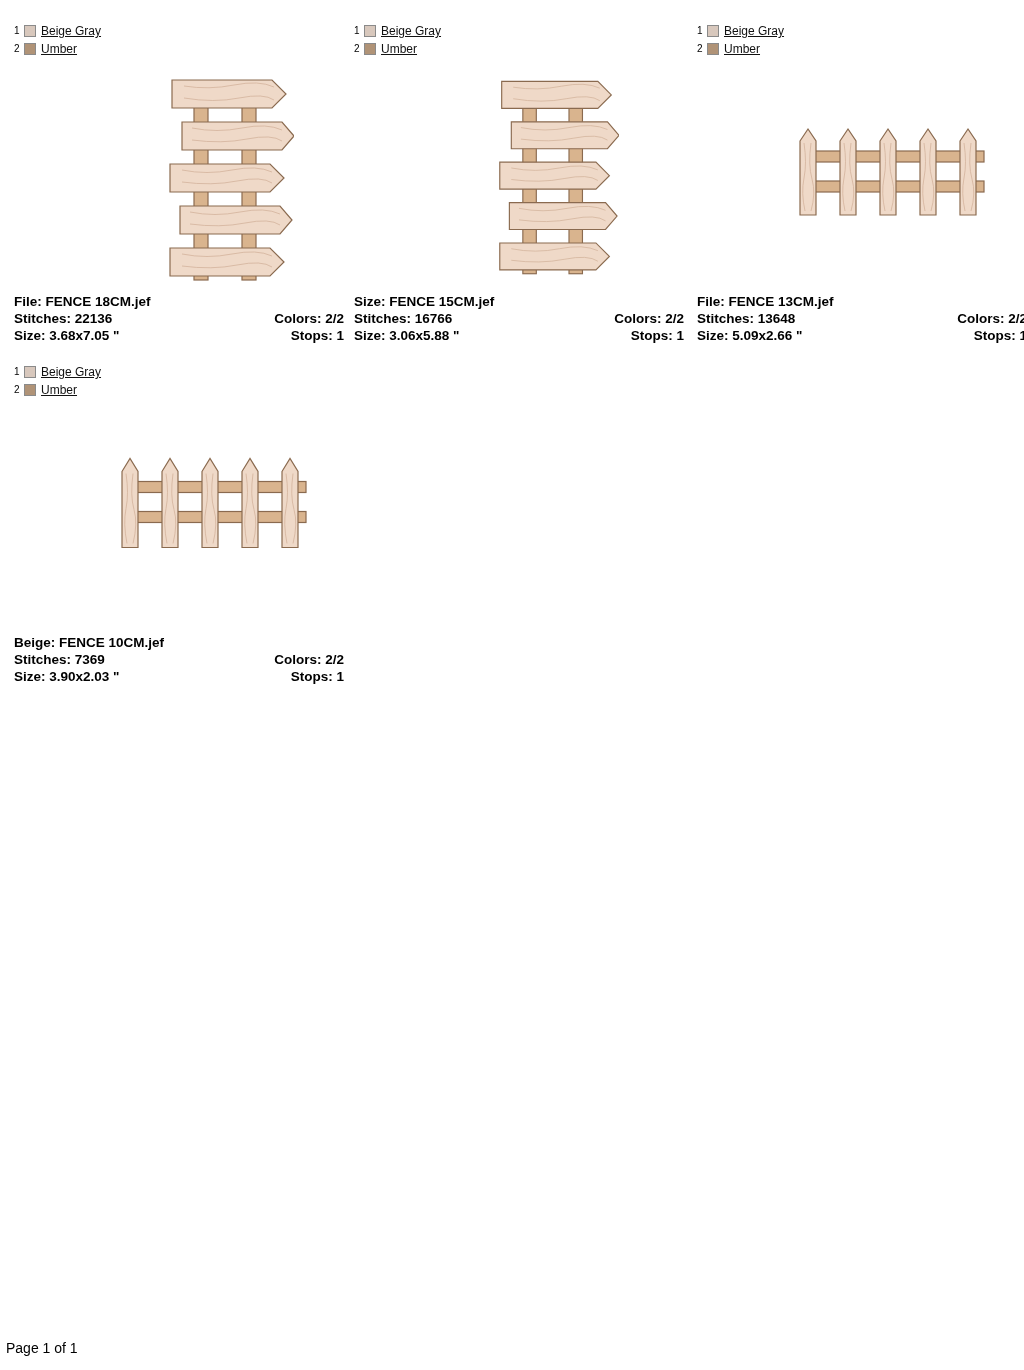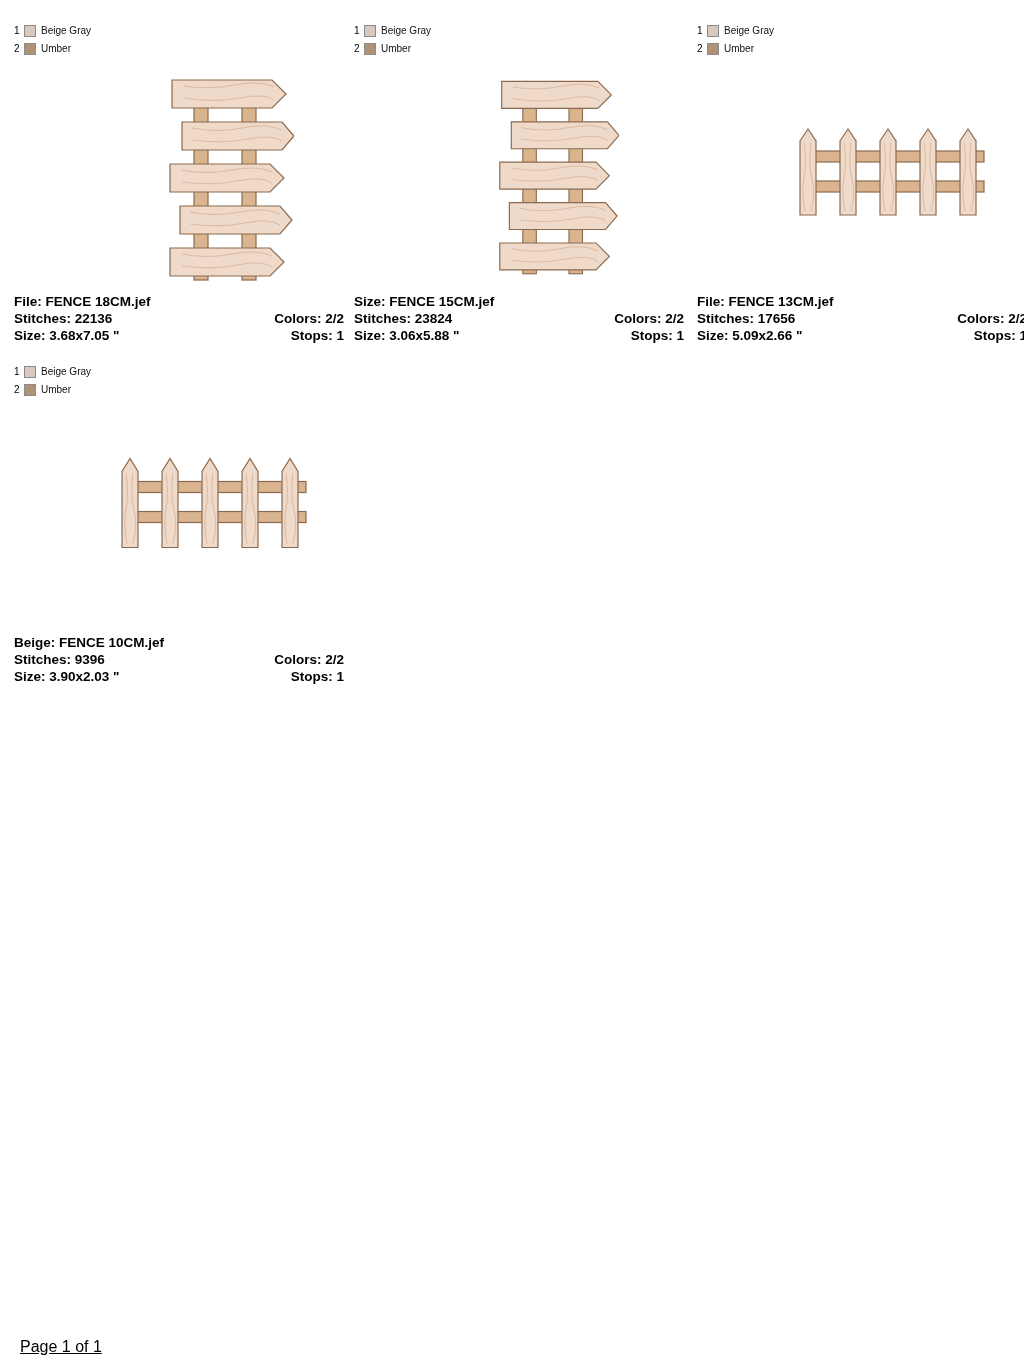--- a/index.html
+++ b/index.html
@@ -51,24 +51,25 @@
     color: #000;
   }
   .swatch {
     width: 12px;
     height: 12px;
     border: 1px solid #8a8a8a;
     margin-right: 5px;
     box-sizing: border-box;
   }
   .legend-label {
-    font-size: 10px;
+    font-size: 12px;
     line-height: 8px;
     color: #111;
     white-space: nowrap;
+    text-decoration: underline;
   }
 
   
   .art {
     position: relative;
     height: 225px;
   }
   .art svg { position: absolute; }
 
   .art.a0 svg { left: 150px;  top: 10px; }
@@ -89,25 +90,24 @@
   .info .rowline {
     display: flex;
     justify-content: space-between;
     gap: 28px;
   }
   .info .right { text-align: center; }
   .info .file { margin-bottom: 0px; }
 
   .footer {
     position: absolute;
-    left: 20px;
+    left: 6px;
     bottom: 14px;
-    font-size: 16px;
+    font-size: 14px;
     color: #000;
-    text-decoration: underline;
   }
 </style>
 </head>
 <body>
 
 <div class="page">
 
   <div class="cell c0">
     <div class="legend">
       <div class="legend-row">
@@ -204,21 +204,21 @@
             <path d="M18 182 q25 5 50 0 t40 2"></path>
             <path d="M18 194 q30 4 55 -1 t35 2"></path>
           </g>
         </g>
       </svg>
     </div>
 
     <div class="info">
       <div class="file">Size: FENCE 15CM.jef</div>
       <div class="rowline">
-        <span class="left">Stitches: 23824</span>
+        <span class="left">Stitches: 16766</span>
         <span class="right">Colors: 2/2</span>
       </div>
       <div class="rowline">
         <span class="left">Size: 3.06x5.88 "</span>
         <span class="right">Stops: 1</span>
       </div>
     </div>
   </div>
 
   <div class="cell c2">
@@ -262,21 +262,21 @@
             <path d="M172 16 q3 20 0 35 t1 33"></path>
             <path d="M179 16 q-3 22 1 36 t-1 32"></path>
           </g>
         </g>
       </svg>
     </div>
 
     <div class="info">
       <div class="file">File: FENCE 13CM.jef</div>
       <div class="rowline">
-        <span class="left">Stitches: 17656</span>
+        <span class="left">Stitches: 13648</span>
         <span class="right">Colors: 2/2</span>
       </div>
       <div class="rowline">
         <span class="left">Size: 5.09x2.66 "</span>
         <span class="right">Stops: 1</span>
       </div>
     </div>
   </div>
 
   <div class="cell c3">
@@ -317,21 +317,21 @@
             <path d="M172 18 q3 20 0 35 t1 35"></path>
             <path d="M179 18 q-3 22 1 36 t-1 34"></path>
           </g>
         </g>
       </svg>
     </div>
 
     <div class="info">
       <div class="file">Beige: FENCE 10CM.jef</div>
       <div class="rowline">
-        <span class="left">Stitches: 9396</span>
+        <span class="left">Stitches: 7369</span>
         <span class="right">Colors: 2/2</span>
       </div>
       <div class="rowline">
         <span class="left">Size: 3.90x2.03 "</span>
         <span class="right">Stops: 1</span>
       </div>
     </div>
   </div>
 
   <div class="footer">Page 1 of 1</div>

